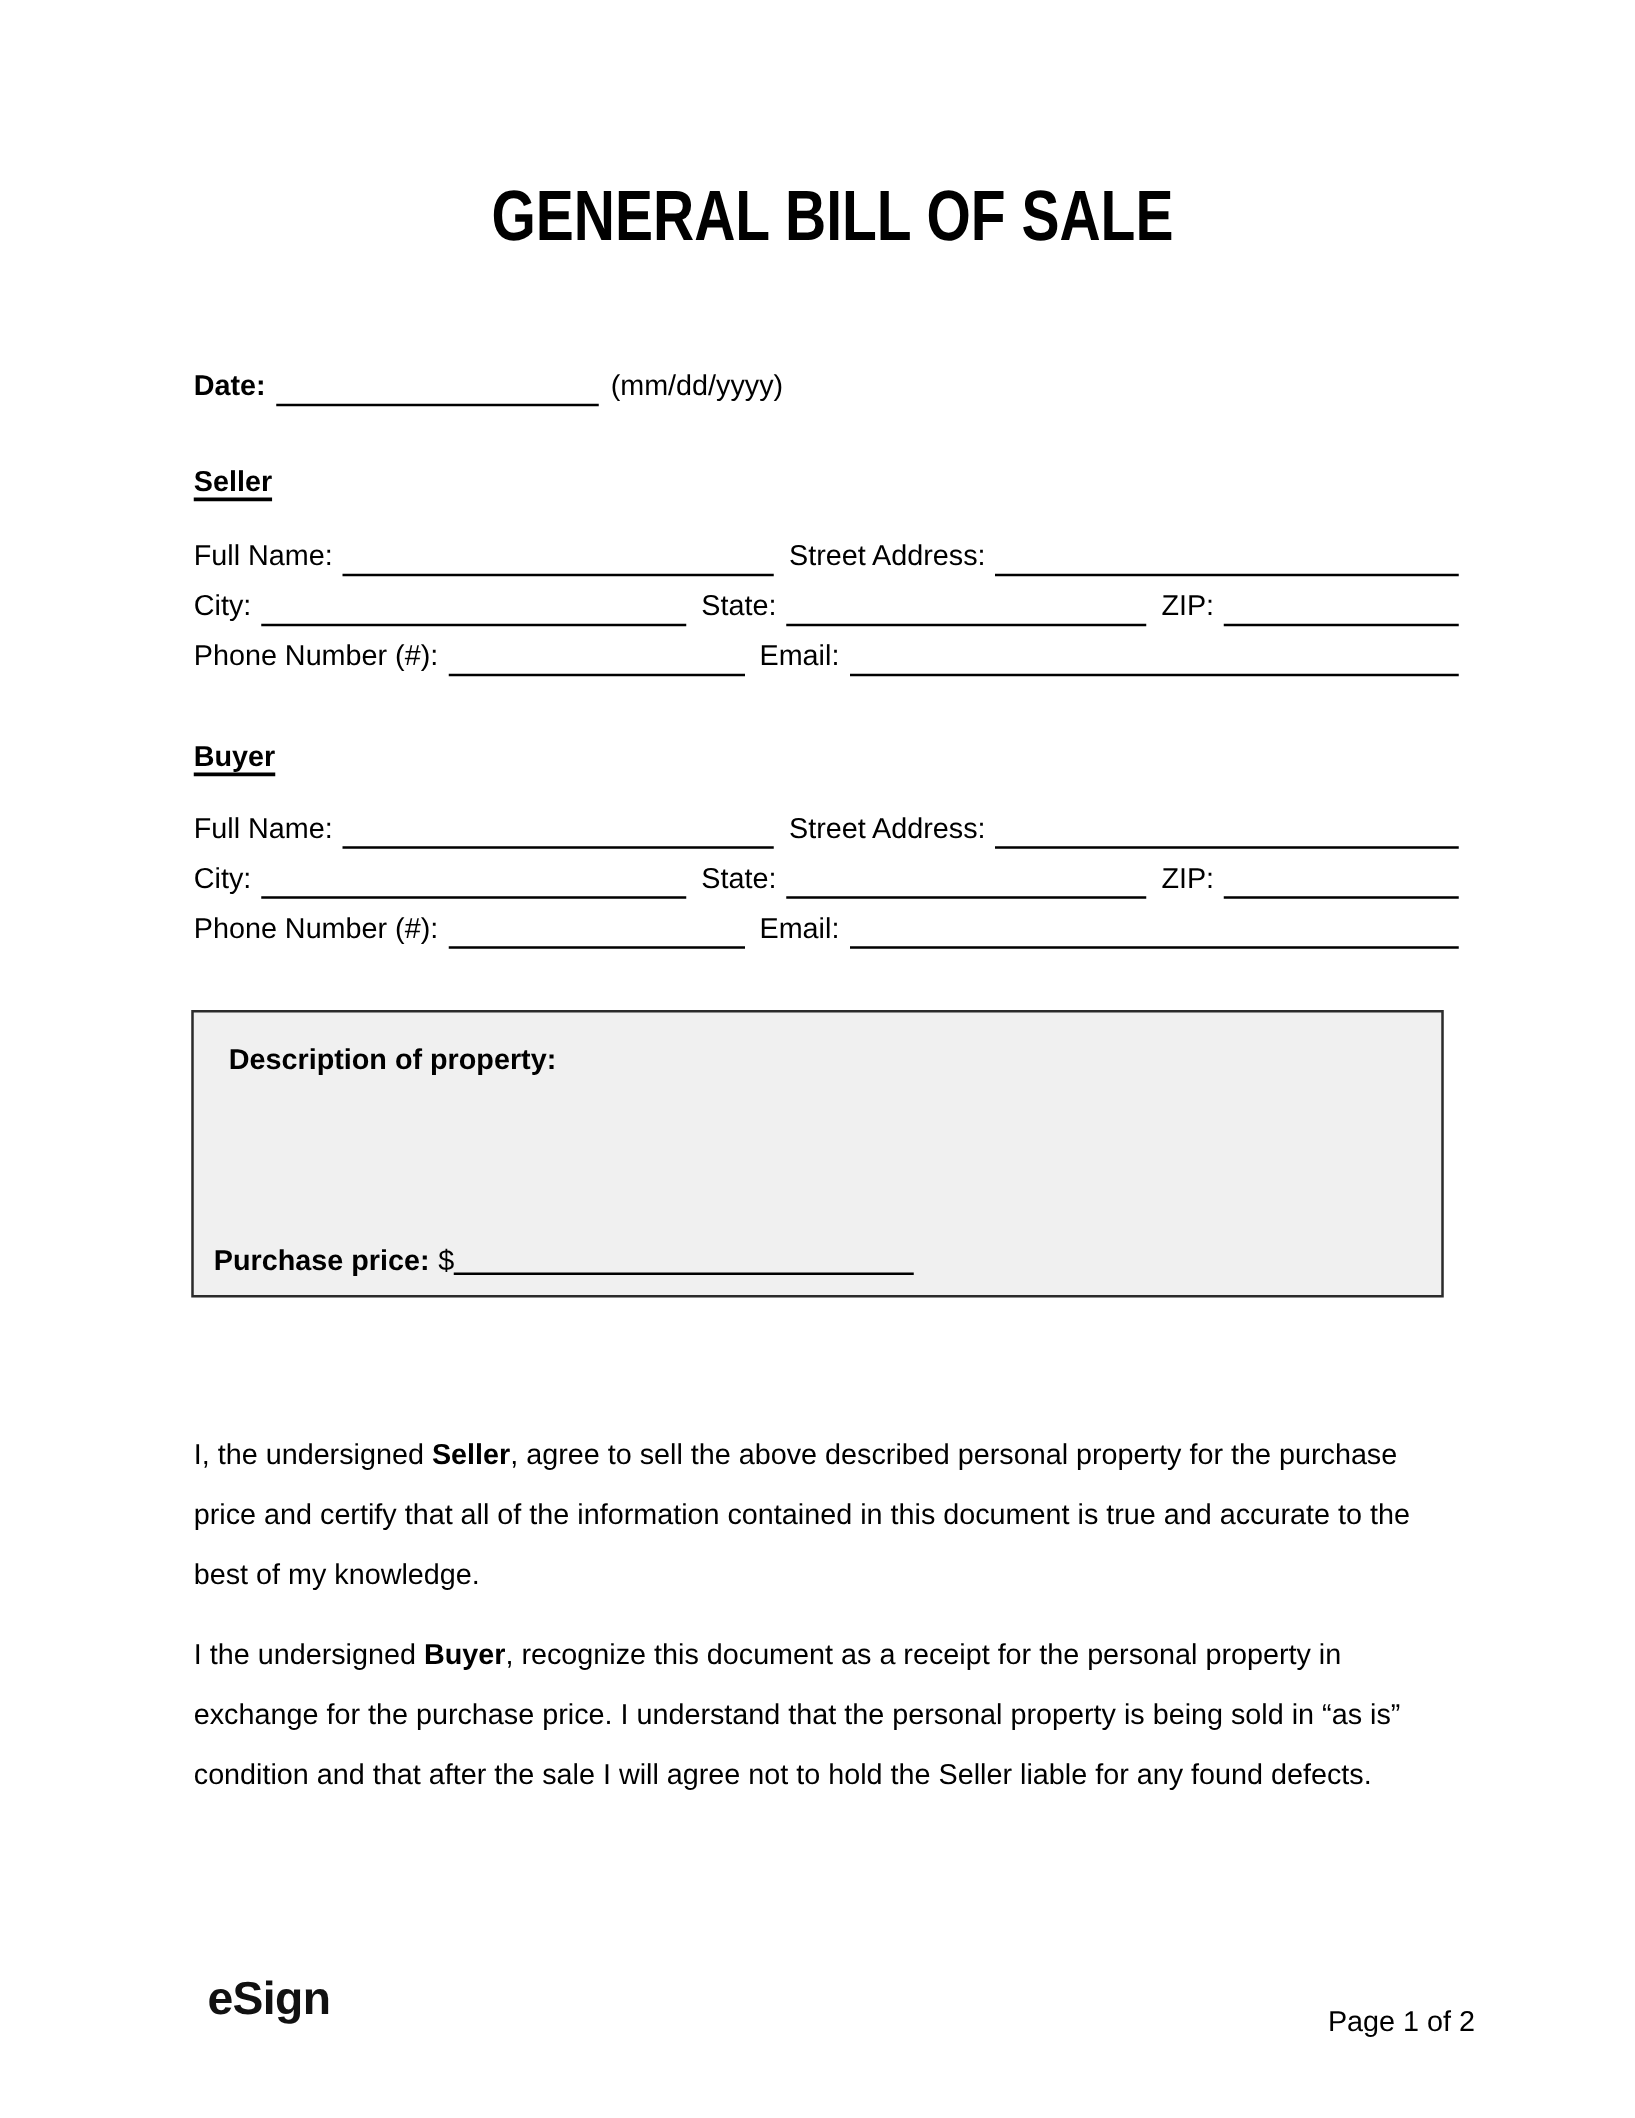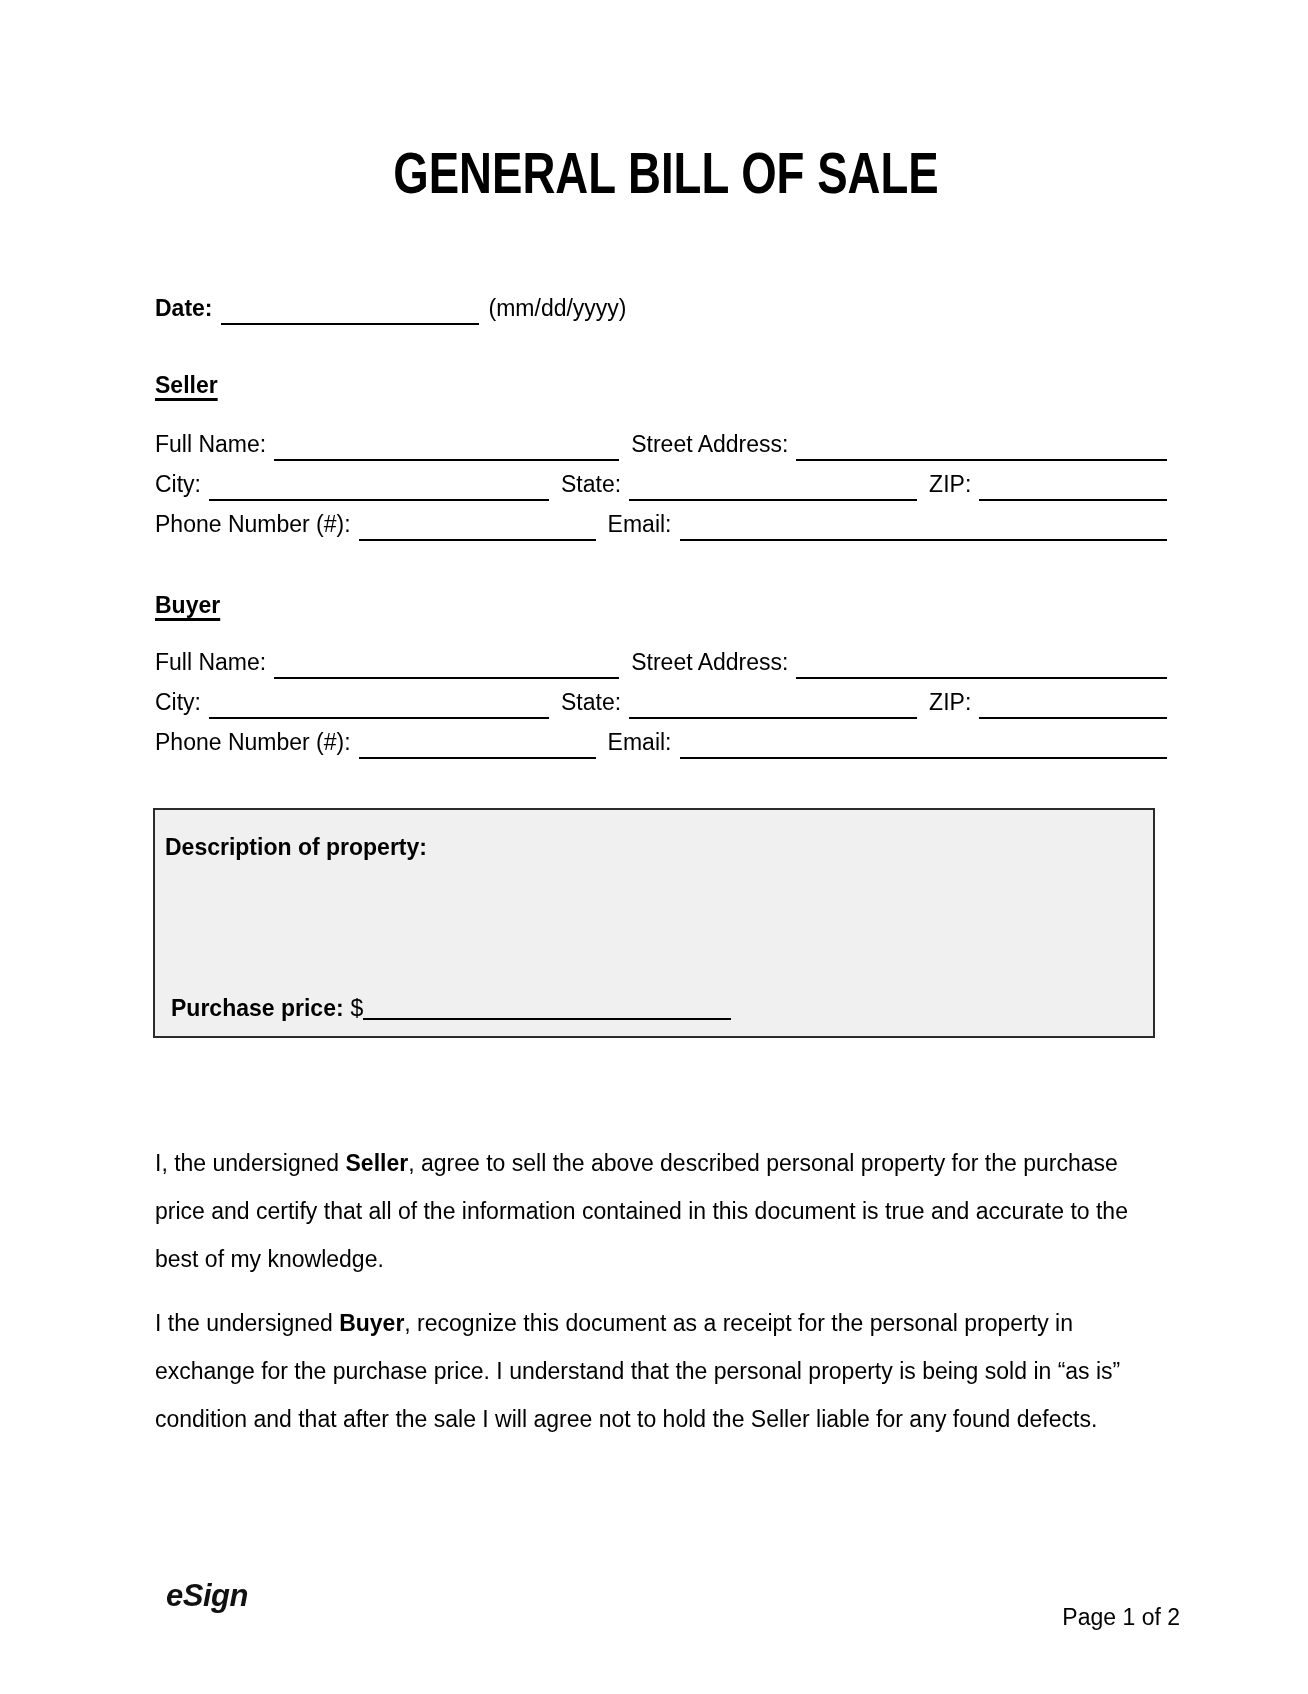--- a/index.html
+++ b/index.html
@@ -80,21 +80,21 @@
     top: 808px;
     width: 1002px;
     height: 230px;
     box-sizing: border-box;
     background: #f0f0f0;
     border: 2px solid #2b2b2b;
   }
   .property-box .desc-label {
     position: absolute;
     top: 24px;
-    left: 10px;
+    left: 28px;
     font-weight: bold;
     text-align: center;
   }
   .property-box .price-row {
     position: absolute;
     left: 16px;
     bottom: 14px;
     display: flex;
     align-items: baseline;
     white-space: nowrap;
@@ -110,25 +110,24 @@
     line-height: 48px;
     text-align: left;
   }
   .para-1 { top: 1116px; }
   .para-2 { top: 1276px; }
   
   .brand {
     position: absolute;
     left: 166px;
     top: 1578px;
-    font-size: 31px;
+    font-size: 37px;
     font-weight: bold;
     letter-spacing: -0.5px;
     color: #111111;
-    font-style: italic;
   }
   .page-num {
     position: absolute;
     top: 1604px;
     right: 152px;
   }
 </style>
 </head>
 <body>
 

